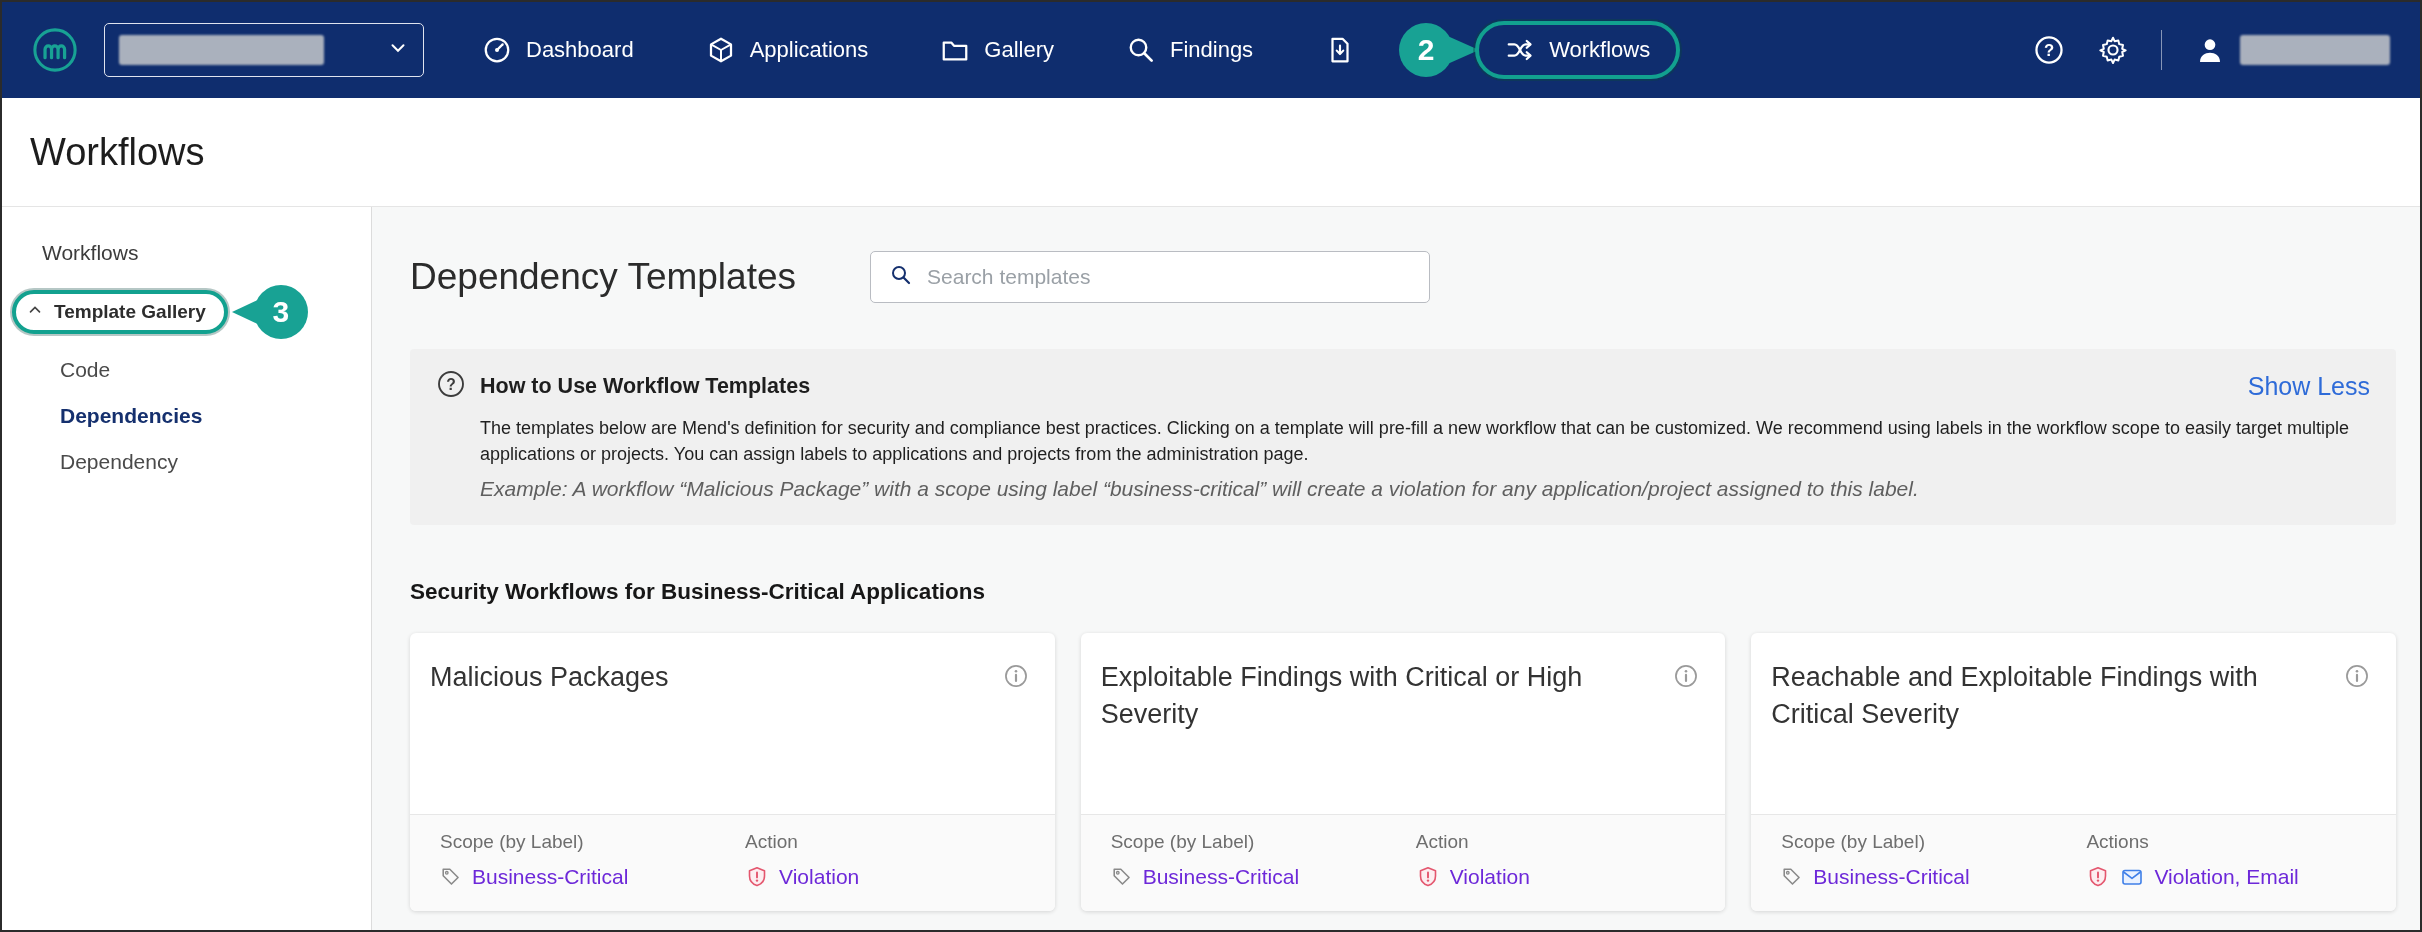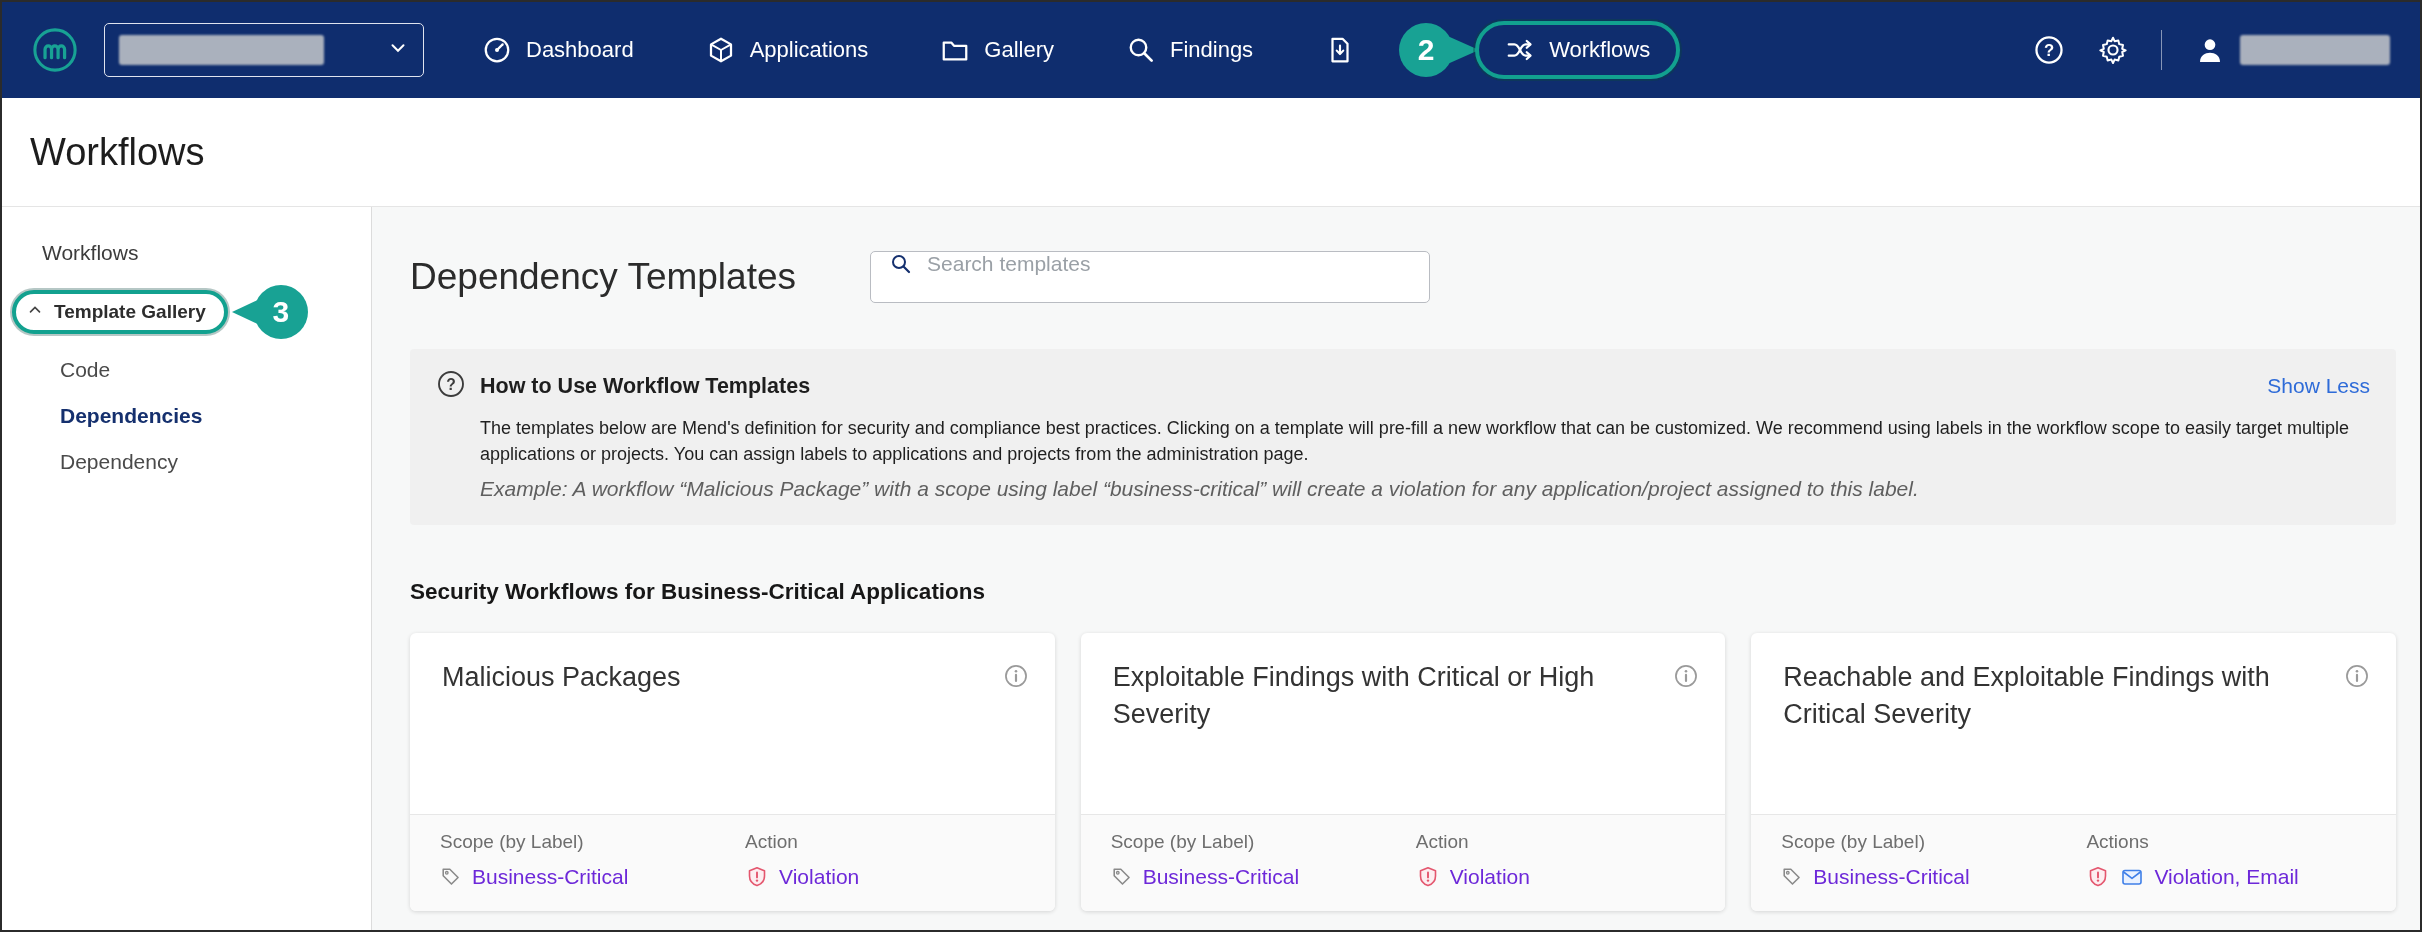--- a/index.html
+++ b/index.html
@@ -86,45 +86,45 @@
   .side-sub.active{ color:#15306e; font-weight:700; }
 
   
   .main{
     flex:1; background:#f7f8f8; padding:44px 24px 0 38px; overflow:hidden; min-width:0;
   }
   .main-head{ display:flex; align-items:center; gap:74px; }
   .main-head h2{ font-size:37px; font-weight:400; color:#2b2b2b; white-space:nowrap; }
   .search-box{
     width:560px; height:52px; background:#fff; border:1px solid #b9bcc2; border-radius:5px;
-    display:flex; align-items:flex-start; gap:14px; padding:0 18px;
+    display:flex; align-items:center; gap:14px; padding:0 18px;
   }
   .search-box input{
     border:none; outline:none; flex:1; font-size:21px; color:#333; background:transparent;
     font-family:"Liberation Sans", sans-serif;
   }
   .search-box input::placeholder{ color:#9aa0a6; }
 
   .info-panel{
     margin-top:46px; background:#f0f0f0; border-radius:4px; padding:20px 26px 24px;
   }
   .info-head{ display:flex; align-items:center; gap:14px; }
   .info-head .title{ font-size:21.5px; font-weight:700; color:#1e1e1e; }
-  .show-less{ margin-left:auto; color:#2e6bd8; font-size:21px; cursor:pointer; white-space:nowrap;text-align:right; }
+  .show-less{ margin-left:auto; color:#2e6bd8; font-size:25px; cursor:pointer; white-space:nowrap;text-align:right; }
   .info-body{ margin:12px 0 0 44px; font-size:18px; line-height:1.45; color:#1f1f1f; }
   .info-example{ margin:10px 0 0 44px; font-size:21px; font-style:italic; color:#5f5f5f; }
 
   .section-title{ margin-top:54px; font-size:22.5px; font-weight:700; color:#171717; }
 
   .cards{ margin-top:28px; display:flex; gap:26px; }
   .card{
     flex:1 1 0; background:#fff; border-radius:6px; box-shadow:0 1px 4px rgba(0,0,0,.14);
     display:flex; flex-direction:column; min-height:278px; min-width:0;
   }
-  .card-head{ flex:1; padding:26px 26px 18px 32px; display:flex; justify-content:space-between; gap:12px; }
+  .card-head{ flex:1; padding:26px 26px 18px 20px; display:flex; justify-content:space-between; gap:12px; }
   .card-title{ font-size:27px; font-weight:400; color:#333; line-height:1.35; }
   .card-info{ flex:0 0 auto; margin-top:4px; cursor:pointer; }
   .card-foot{
     border-top:1px solid #e7e7e7; background:#fafafa; border-radius:0 0 6px 6px;
     padding:16px 28px 22px 30px; display:flex;
   }
   .foot-col{ width:52%; }
   .foot-col.second{ width:48%; }
   .foot-label{ font-size:19px; color:#6e6e6e; margin-bottom:12px; }
   .foot-value{ display:flex; align-items:center; gap:10px; font-size:21px; color:#6d28d9; }

